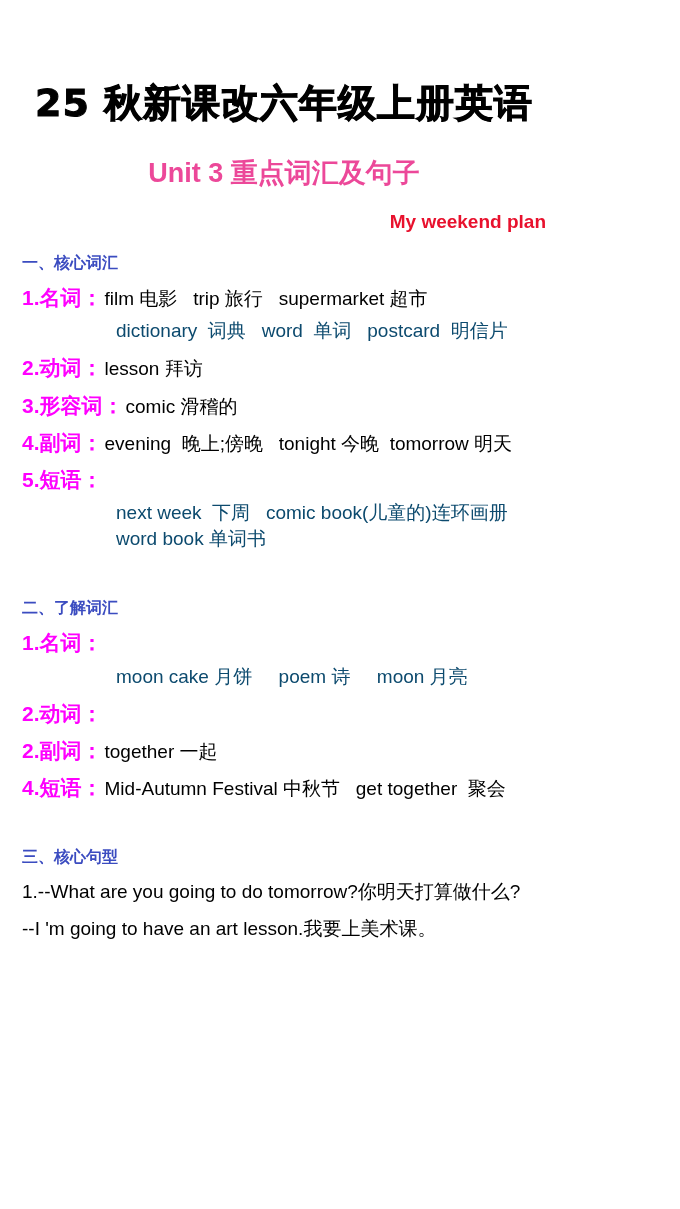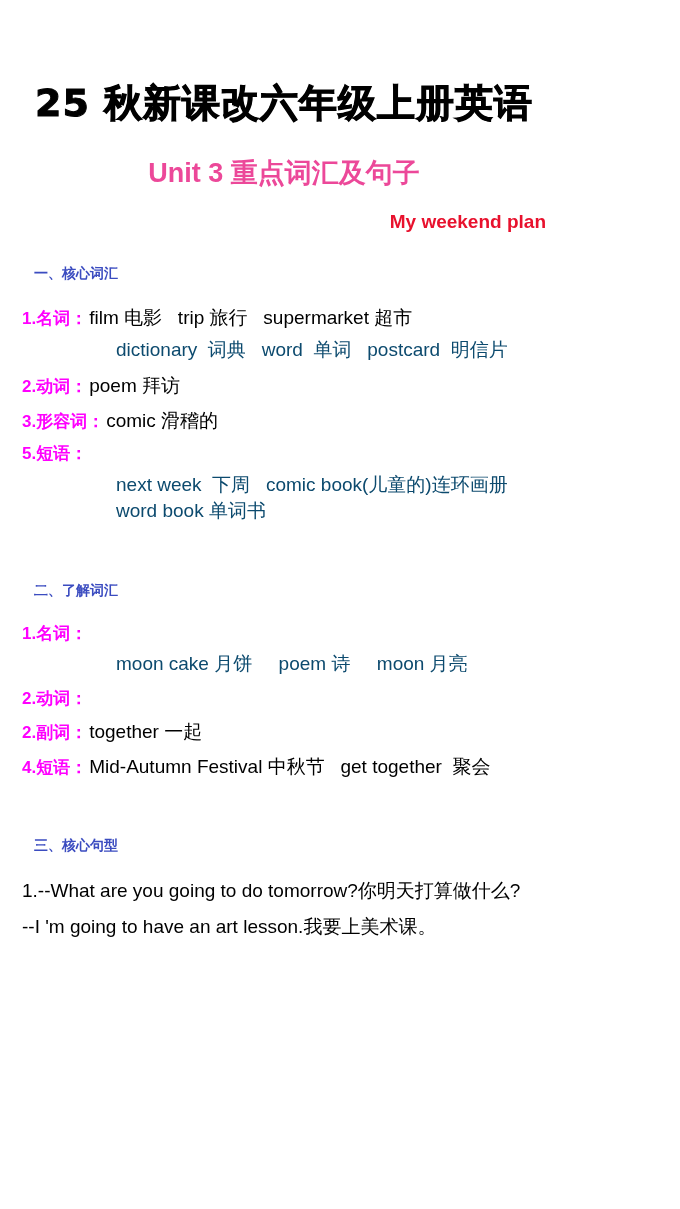--- a/index.html
+++ b/index.html
@@ -42,38 +42,38 @@
   }
   .sub-title {
     margin: 0;
     padding-top: 20px;
     text-align: right;
     font-weight: bold;
     font-size: 19px;
     color: #e8112d;
   }
   .section-head {
-    margin: 12px;
+    margin: 0;
     padding-top: 20px;
     font-weight: bold;
-    font-size: 14px;
+    font-size: 16px;
     color: #3b4cc0;
   }
   .row {
     display: flex;
     align-items: baseline;
     padding-top: 11px;
     font-size: 19px;
     line-height: 1.25;
   }
   .row .lbl {
     flex: 0 0 auto;
     color: #ff00ff;
     font-weight: bold;
-    font-size: 17px;
+    font-size: 21px;
     white-space: nowrap;
     padding-right: 2px;
   }
   .row .txt {
     flex: 1 1 auto;
     color: #000000;
     font-size: 19px;
     white-space: pre-wrap;
   }
   .cont {
@@ -104,28 +104,32 @@
   <div class="section-head">一、核心词汇</div>
 
   <div class="row">
     <span class="lbl">1.名词：</span>
     <span class="txt">film 电影   trip 旅行   supermarket 超市</span>
   </div>
   <div class="cont">dictionary  词典   word  单词   postcard  明信片</div>
 
   <div class="row">
     <span class="lbl">2.动词：</span>
-    <span class="txt">poem 拜访</span>
+    <span class="txt">lesson 拜访</span>
   </div>
 
   <div class="row">
     <span class="lbl">3.形容词：</span>
     <span class="txt">comic 滑稽的</span>
   </div>
 
+  <div class="row">
+    <span class="lbl">4.副词：</span>
+    <span class="txt">evening  晚上;傍晚   tonight 今晚  tomorrow 明天</span>
+  </div>
 
   <div class="row">
     <span class="lbl">5.短语：</span>
   </div>
   <div class="cont">next week  下周   comic book(儿童的)连环画册
 word book 单词书</div>
 
   <div class="gap-md"></div>
 
   <div class="section-head">二、了解词汇</div>

